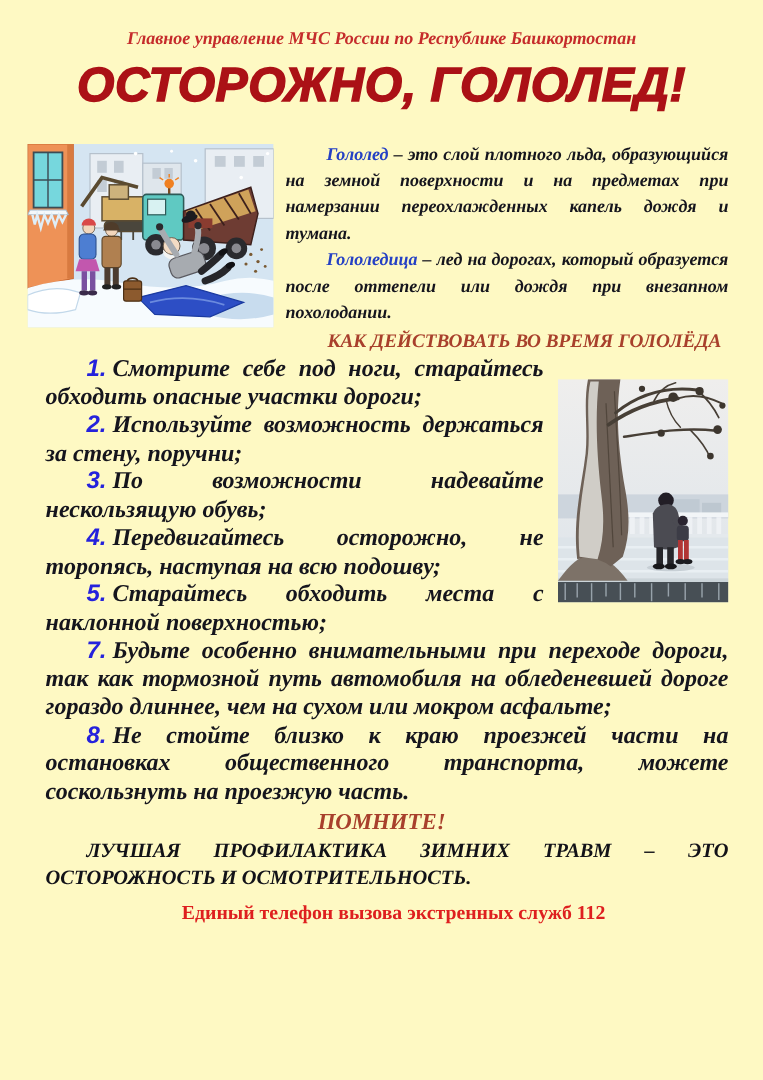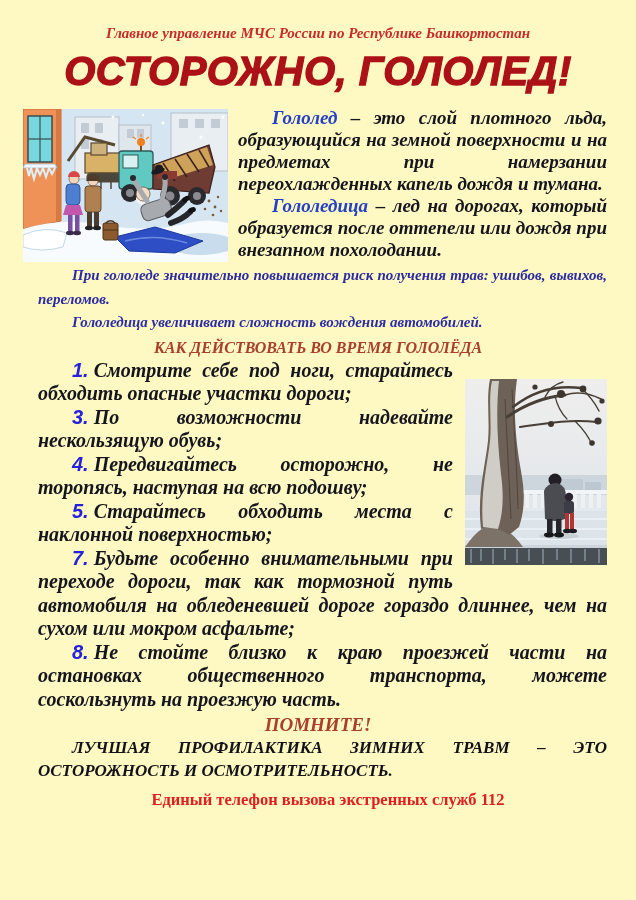--- a/index.html
+++ b/index.html
@@ -18,21 +18,21 @@
     font-size:15px;color:#C52B2B;
   }
   .main-title{
     margin:6px 0 0;text-align:center;
     font-family:"Liberation Sans",sans-serif;
     font-style:italic;font-weight:bold;
     font-size:40px;line-height:46px;letter-spacing:.5px;
     color:#AB1116;-webkit-text-stroke:1.3px #AB1116;
   }
 
-  .intro{margin-top:13px;font-size:19px;line-height:22px;}
+  .intro{margin-top:24px;font-size:15px;line-height:22px;}
   .cartoon-wrap{float:left;width:205px;height:153px;margin:2px 10px 2px -15px;}
   .cartoon-wrap svg,.photo-wrap svg{display:block;width:100%;height:100%;}
   .para{text-align:justify;text-indent:34px;}
   .term{color:#2440C4;}
 
   .warnings{clear:both;margin-top:3px;font-size:15px;line-height:23.5px;color:#2B2BA3;}
   .section-heading{margin-top:1px;text-align:center;font-size:16px;line-height:23px;color:#A8402C;}
 
   .rules{font-size:20px;line-height:23.5px;}
   .photo-wrap{float:right;width:142px;height:186px;margin:20px 0 6px 12px;}
@@ -183,24 +183,20 @@
           <rect x="80" y="114" width="15" height="17" rx="2" fill="#8c5a2e" stroke="#4c3016" stroke-width="1"></rect>
           <path d="M83,114 a5,4 0 0 1 9,0" fill="none" stroke="#4c3016" stroke-width="1.4"></path>
           <line x1="80" y1="121" x2="95" y2="121" stroke="#4c3016" stroke-width="1"></line>
         </g>
       </svg>
     </div>
     <p class="para"><span class="term">Гололед</span><span> – это слой плотного льда, образующийся на земной поверхности и на предметах при намерзании переохлажденных капель дождя и тумана.</span></p>
     <p class="para"><span class="term">Гололедица</span><span> – лед на дорогах, который образуется после оттепели или дождя при внезапном похолодании.</span></p>
   </div>
 
-  <div class="warnings content">
-    <p class="para">При гололеде значительно повышается риск получения трав: ушибов, вывихов, переломов.</p>
-    <p class="para">Гололедица увеличивает сложность вождения автомобилей.</p>
-  </div>
 
   <div class="section-heading">КАК ДЕЙСТВОВАТЬ ВО ВРЕМЯ ГОЛОЛЁДА</div>
 
   <div class="rules content">
     <div class="photo-wrap" aria-label="Заснеженное дерево и пешеходы на обледеневшей набережной">
       <svg viewBox="0 0 142 186" xmlns="http://www.w3.org/2000/svg">
         <defs>
           <linearGradient id="sky" x1="0" y1="0" x2="0" y2="1">
             <stop offset="0" stop-color="#efeeed"></stop>
             <stop offset="1" stop-color="#dde4ea"></stop>
@@ -291,20 +287,21 @@
           <rect x="99" y="122" width="10" height="13" rx="3" fill="#3c3c46"></rect>
           <rect x="100" y="134" width="4" height="17" fill="#b13535"></rect>
           <rect x="105" y="134" width="4" height="17" fill="#b13535"></rect>
           <ellipse cx="102" cy="152" rx="4" ry="2.2" fill="#1c1c20"></ellipse>
           <ellipse cx="108" cy="152" rx="4" ry="2.2" fill="#1c1c20"></ellipse>
         </g>
       </svg>
     </div>
 
     <p class="para"><span class="rule-num">1.</span><span>Смотрите себе под ноги, старайтесь обходить опасные участки дороги;</span></p>
+    <p class="para"><span class="rule-num">2.</span><span>Используйте возможность держаться за стену, поручни;</span></p>
     <p class="para"><span class="rule-num">3.</span><span>По возможности надевайте нескользящую обувь;</span></p>
     <p class="para"><span class="rule-num">4.</span><span>Передвигайтесь осторожно, не торопясь, наступая на всю подошву;</span></p>
     <p class="para"><span class="rule-num">5.</span><span>Старайтесь обходить места с наклонной поверхностью;</span></p>
     <p class="para"><span class="rule-num">7.</span><span>Будьте особенно внимательными при переходе дороги, так как тормозной путь автомобиля на обледеневшей дороге гораздо длиннее, чем на сухом или мокром асфальте;</span></p>
     <p class="para"><span class="rule-num">8.</span><span>Не стойте близко к краю проезжей части на остановках общественного транспорта, можете соскользнуть на проезжую часть.</span></p>
   </div>
 
   <div class="reminder-heading">ПОМНИТЕ!</div>
 
   <div class="reminder content">

